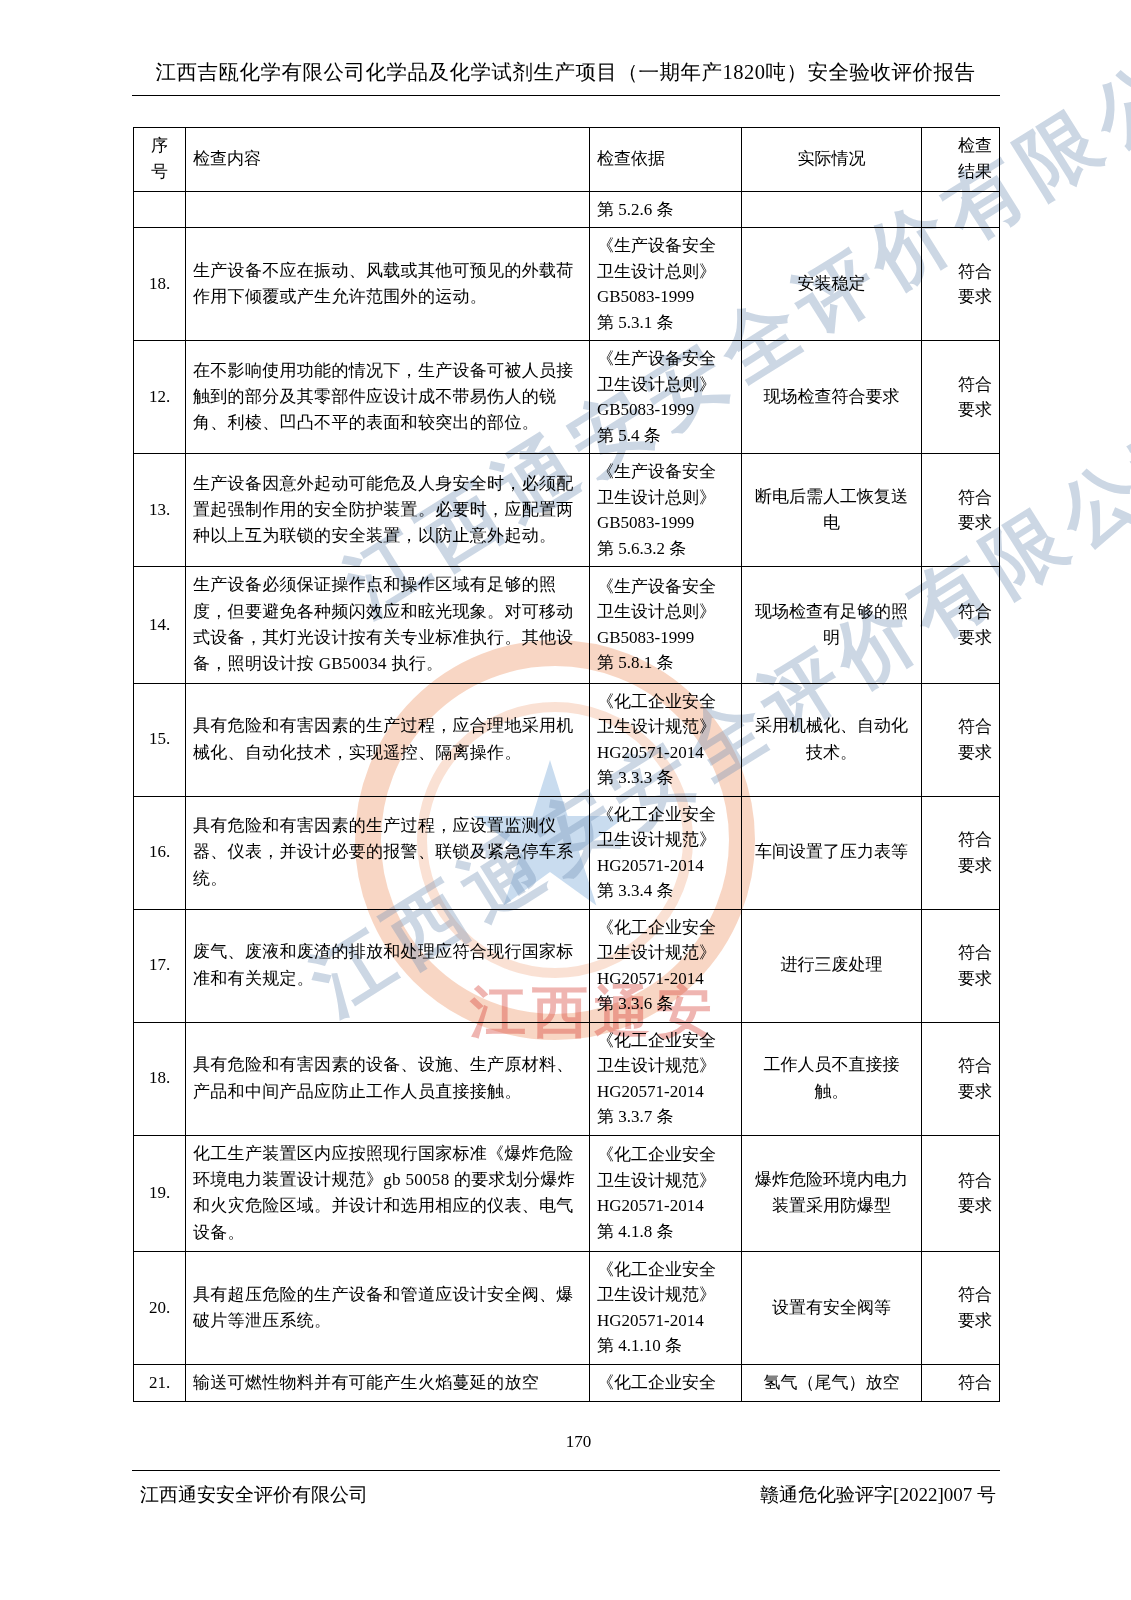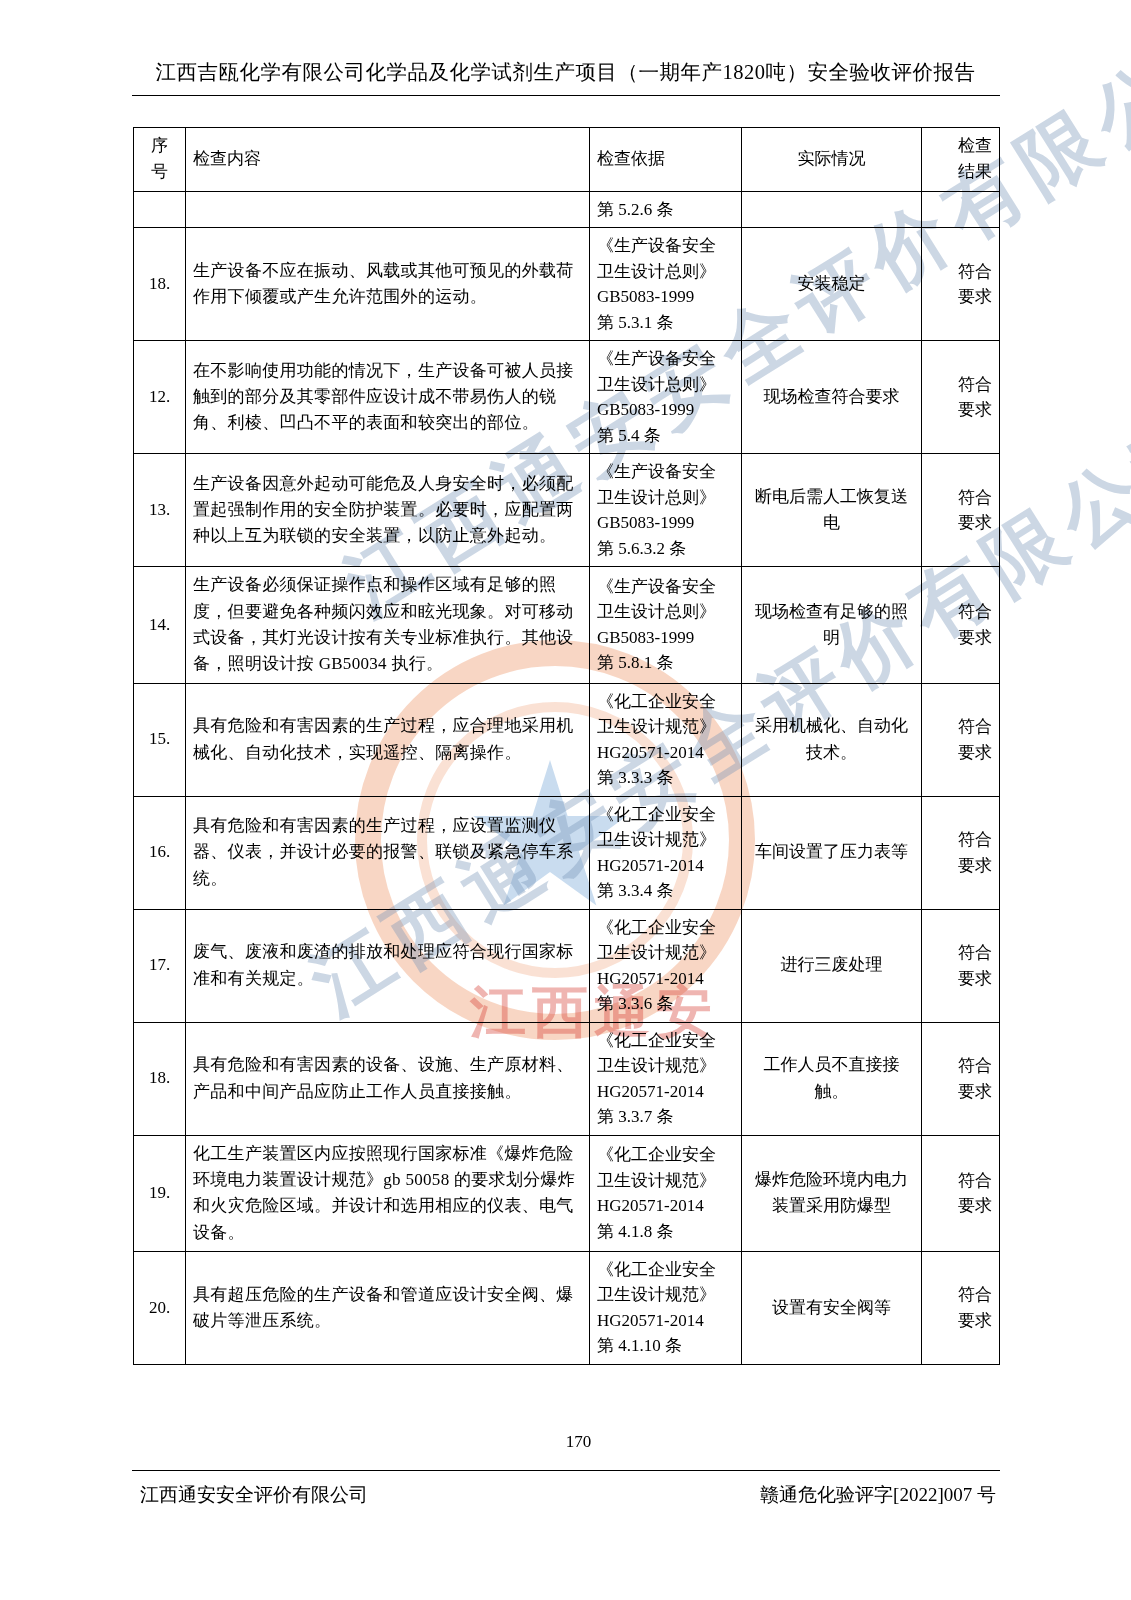--- a/index.html
+++ b/index.html
@@ -383,20 +383,31 @@
               <div>卫生设计规范》</div>
               <div>HG20571-2014</div>
               <div>第 4.1.10 条</div>
             </td>
             <td class="col-act act-cell">设置有安全阀等</td>
             <td class="col-res res-cell">
               <div>符合</div>
               <div>要求</div>
             </td>
           </tr>
+          <tr>
+            <td class="col-no">21.</td>
+            <td class="col-cont content-cell">输送可燃性物料并有可能产生火焰蔓延的放空</td>
+            <td class="col-basis basis-cell">
+              <div>《化工企业安全</div>
+            </td>
+            <td class="col-act act-cell">氢气（尾气）放空</td>
+            <td class="col-res res-cell">
+              <div>符合</div>
+            </td>
+          </tr>
         </tbody>
     </table>
   </div>
 
   <div class="page-number">170</div>
 
   <div class="footer-rule"></div>
   <div class="footer">
     <div>江西通安安全评价有限公司</div>
     <div>赣通危化验评字[2022]007 号</div>

